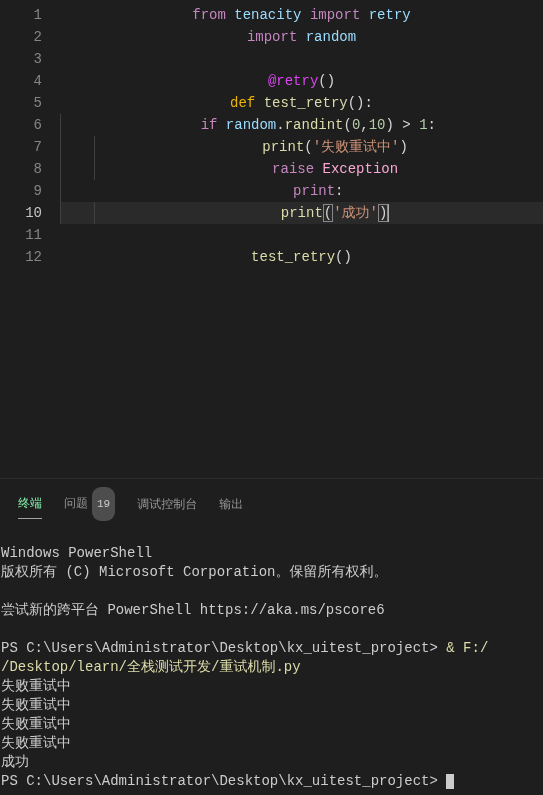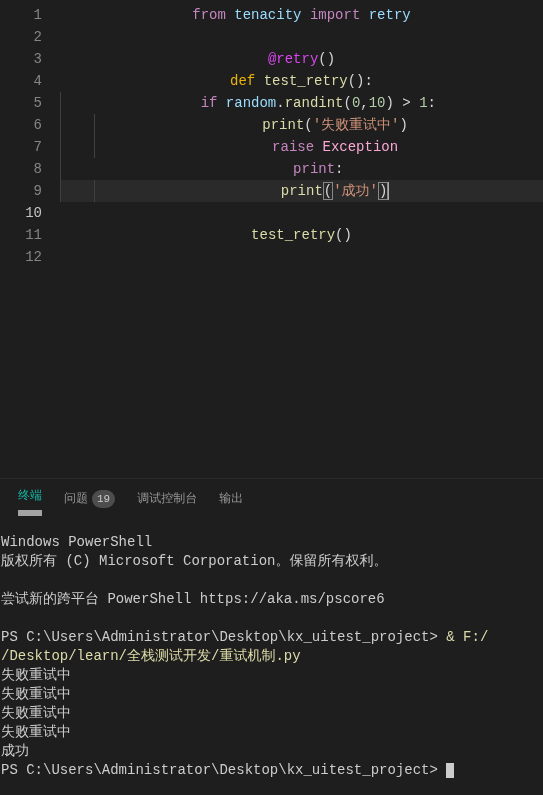--- a/index.html
+++ b/index.html
@@ -87,30 +87,30 @@
     font-size: 12px;
     color: #969696;
     border-bottom: 1px solid transparent;
     align-items: center;
   }
   .tab {
     cursor: pointer;
     padding-bottom: 6px;
   }
   .tab.active {
-    color: #14b8a6;
-    border-bottom: 6px solid #a3a3a3;
+    color: #86efac;
+    border-bottom: 1px solid #a3a3a3;
     text-align: right;
   }
   .badge {
     display: inline-flex;
     justify-content: center;
     align-items: center;
     min-width: 18px;
-    height: 18px;
+    height: 34px;
     border-radius: 9px;
     background: #4d4d4d;
     color: #cccccc;
     font-size: 11px;
     padding: 0 5px;
     margin-left: 4px;
   }
   .terminal {
     flex: 1;
     padding: 10px 18px 0 1px;
@@ -142,20 +142,21 @@
       <div class="ln">6</div>
       <div class="ln">7</div>
       <div class="ln">8</div>
       <div class="ln">9</div>
       <div class="ln current">10</div>
       <div class="ln">11</div>
       <div class="ln">12</div>
     </div>
   <div class="code" id="code">
       <div class="line"><span class="tk-keyword">from</span><span> </span><span class="tk-ident">tenacity</span><span> </span><span class="tk-keyword">import</span><span> </span><span class="tk-ident">retry</span></div>
+      <div class="line"><span class="tk-keyword">import</span><span> </span><span class="tk-ident">random</span></div>
       <div class="line"></div>
       <div class="line"><span class="tk-deco">@retry</span><span class="tk-punc">()</span></div>
       <div class="line"><span class="tk-builtin">def</span><span> </span><span class="tk-func">test_retry</span><span class="tk-punc">():</span></div>
       <div class="line"><span class="indent-guide" style="left: 0px;"></span><span>    </span><span class="tk-keyword">if</span><span> </span><span class="tk-ident">random</span><span class="tk-punc">.</span><span class="tk-func">randint</span><span class="tk-punc">(</span><span class="tk-num">0</span><span class="tk-punc">,</span><span class="tk-num">10</span><span class="tk-op">) &gt; </span><span class="tk-num">1</span><span class="tk-punc">:</span></div>
       <div class="line"><span class="indent-guide" style="left: 0px;"></span><span class="indent-guide" style="left: 34px;"></span><span>        </span><span class="tk-func">print</span><span class="tk-punc">(</span><span class="tk-string">'失败重试中'</span><span class="tk-punc">)</span></div>
       <div class="line"><span class="indent-guide" style="left: 0px;"></span><span class="indent-guide" style="left: 34px;"></span><span>        </span><span class="tk-keyword">raise</span><span> </span><span class="tk-type">Exception</span></div>
       <div class="line"><span class="indent-guide" style="left: 0px;"></span><span>    </span><span class="tk-keyword">print</span><span class="tk-punc">:</span></div>
       <div class="line current"><span class="indent-guide" style="left: 0px;"></span><span class="indent-guide" style="left: 34px;"></span><span>        </span><span class="tk-func">print</span><span class="tk-punc caret-box">(</span><span class="tk-string">'成功'</span><span class="tk-punc caret-box">)</span><span class="cursor"></span></div>
       <div class="line"></div>
       <div class="line"><span class="tk-func">test_retry</span><span class="tk-punc">()</span></div>

